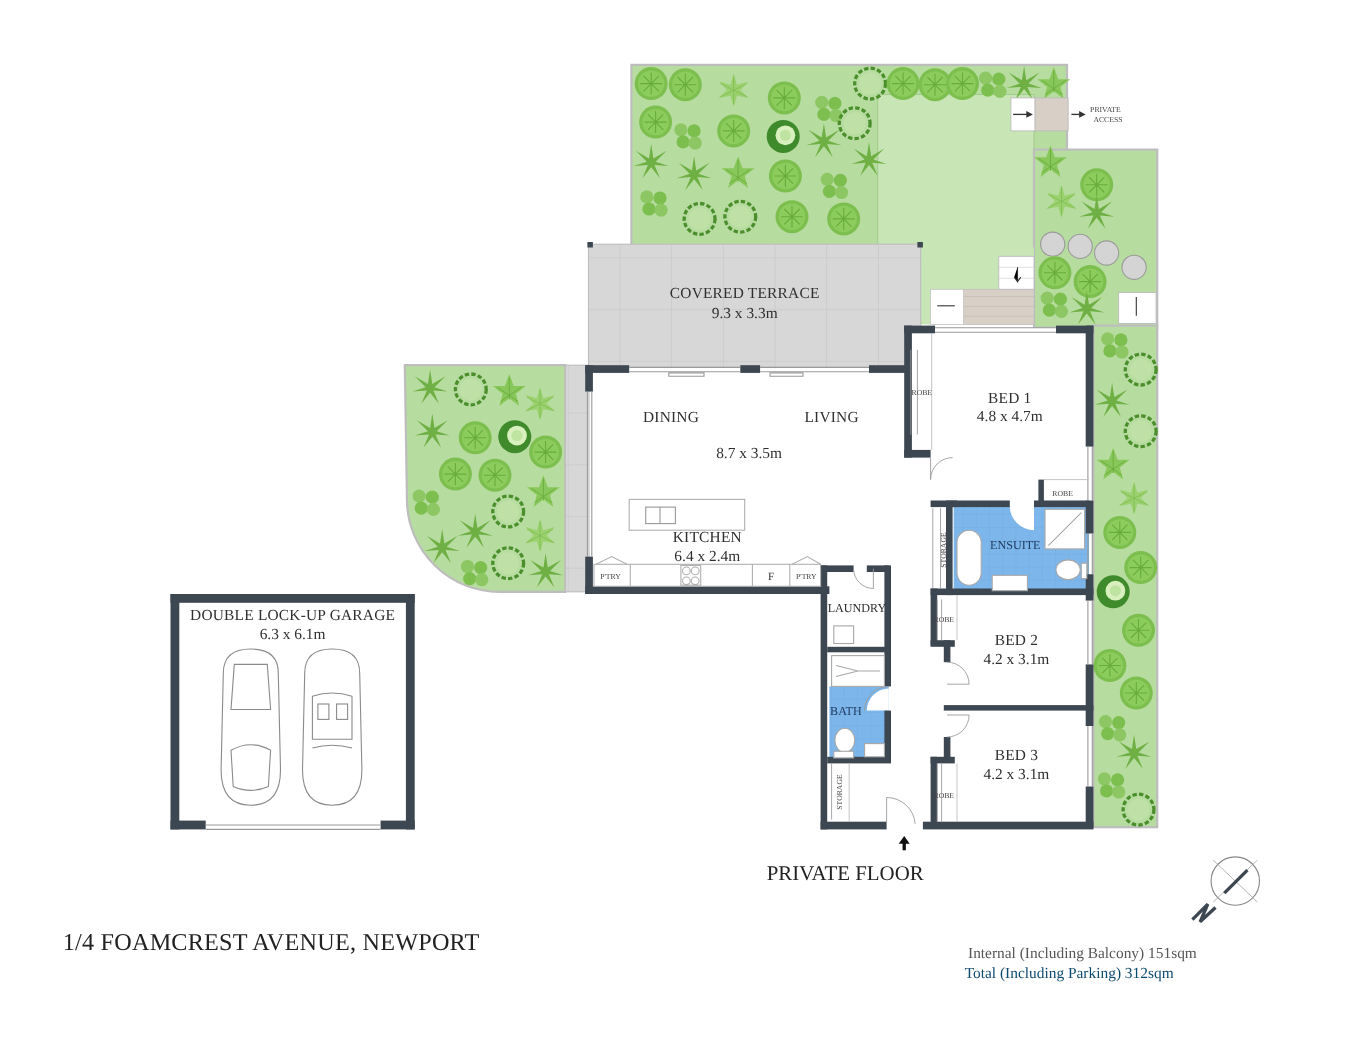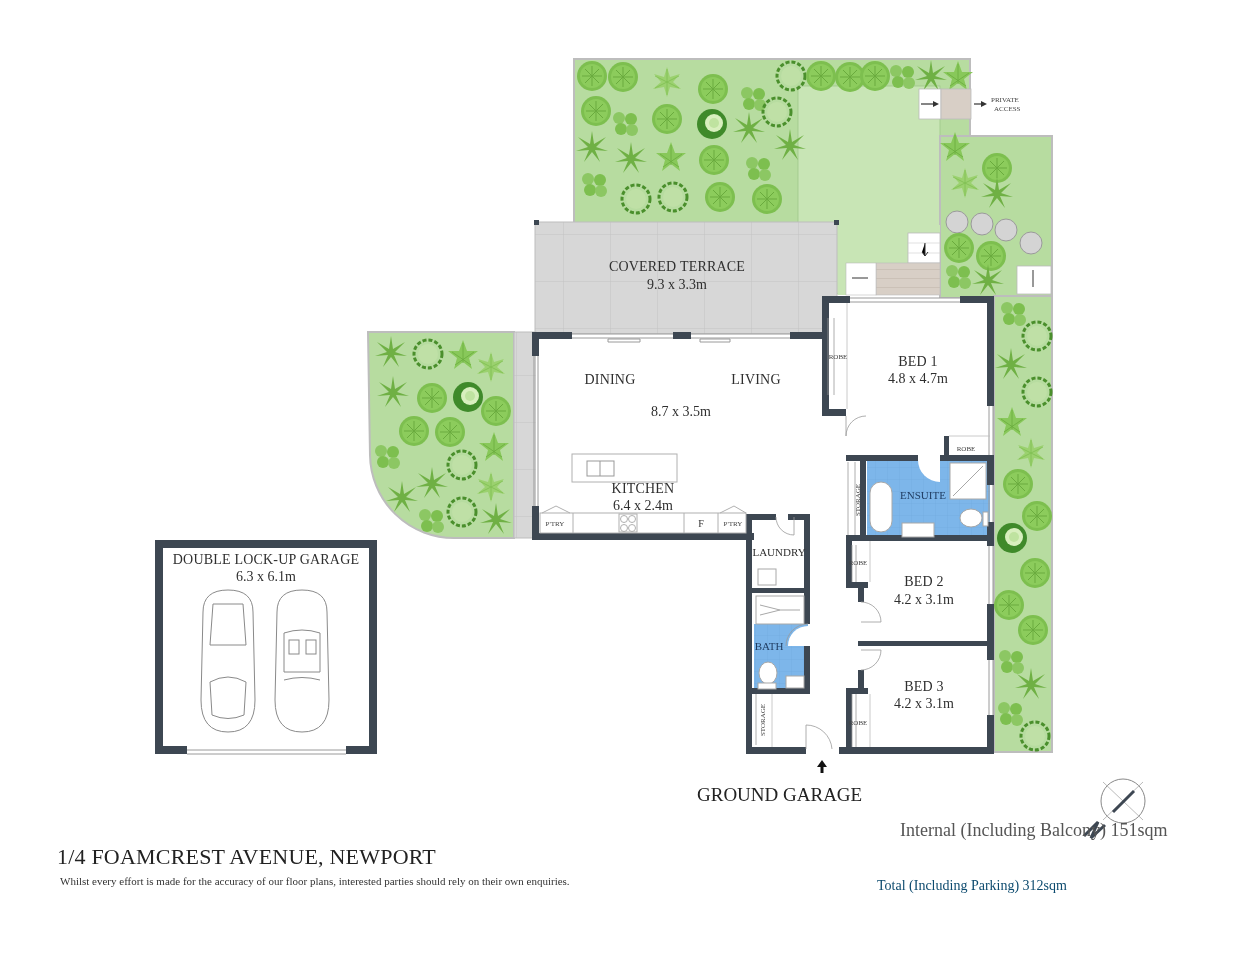--- a/index.html
+++ b/index.html
@@ -7,21 +7,21 @@
          font-family: "DejaVu Serif", "Liberation Serif", serif; color: #333; }
   svg.plan { position: absolute; left: 0; top: 0; width: 1242px; height: 960px; }
   .lbl { font-family: "Liberation Serif", "DejaVu Serif", serif; fill: #2f2f2f; }
   .room { font-size: 14px; letter-spacing: 0.2px; }
   .dim { font-size: 14px; }
   .small { font-size: 7px; fill: #444; }
   .blue-lbl { fill: #1e3a5f; font-size: 11px; }
   .caption { position: absolute; font-family: "Liberation Serif", "DejaVu Serif", serif; }
   #address { left: 57px; top: 844px; font-size: 22px; color: #222; letter-spacing: 0.2px; }
   #disclaimer { left: 60px; top: 874px; font-size: 11px; line-height: 14px; color: #333; }
-  #area-internal { left: 880px; top: 820px; font-size: 18px; color: #555; margin-left: 20px; }
+  #area-internal { left: 880px; top: 860px; font-size: 14px; color: #555; }
   #area-total { left: 877px; top: 878px; font-size: 14px; color: #0c4a6e; }
   #ground-floor-title { left: 697px; top: 784px; font-size: 19px; color: #222; }
 </style>
 </head>
 <body>
 
 <svg class="plan" viewBox="0 0 1242 960" xmlns="http://www.w3.org/2000/svg">
   <defs>
     <pattern id="tiles" width="47" height="47" patternUnits="userSpaceOnUse">
       <rect width="47" height="47" fill="#d7d7d7"></rect>
@@ -370,19 +370,18 @@
     <text class="lbl small" x="858" y="565" text-anchor="middle">ROBE</text>
     <text class="lbl small" x="858" y="725" text-anchor="middle">ROBE</text>
     <text class="lbl small" transform="translate(860 500) rotate(-90)" text-anchor="middle">STORAGE</text>
     <text class="lbl small" transform="translate(765 720) rotate(-90)" text-anchor="middle">STORAGE</text>
     <text class="lbl small" x="555" y="526" text-anchor="middle">P'TRY</text>
     <text class="lbl small" x="733" y="526" text-anchor="middle">P'TRY</text>
     <text class="lbl" x="701" y="527" text-anchor="middle" font-size="10">F</text>
   </g>
 </svg>
 
-<div class="caption" id="ground-floor-title">GROUND GARAGE</div>
+<div class="caption" id="ground-floor-title">PRIVATE FLOOR</div>
 <div class="caption" id="address">1/4 FOAMCREST AVENUE, NEWPORT</div>
 <div class="caption" id="disclaimer">
-  <div>Whilst every effort is made for the accuracy of our floor plans, interested parties should rely on their own enquiries.</div>
 </div>
 <div class="caption" id="area-internal">Internal (Including Balcony)  151sqm</div>
 <div class="caption" id="area-total">Total (Including Parking) 312sqm</div>
 
 </body></html>

